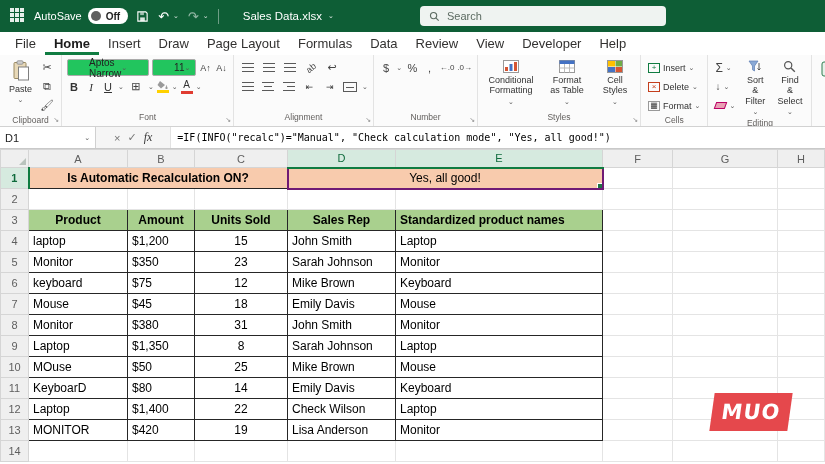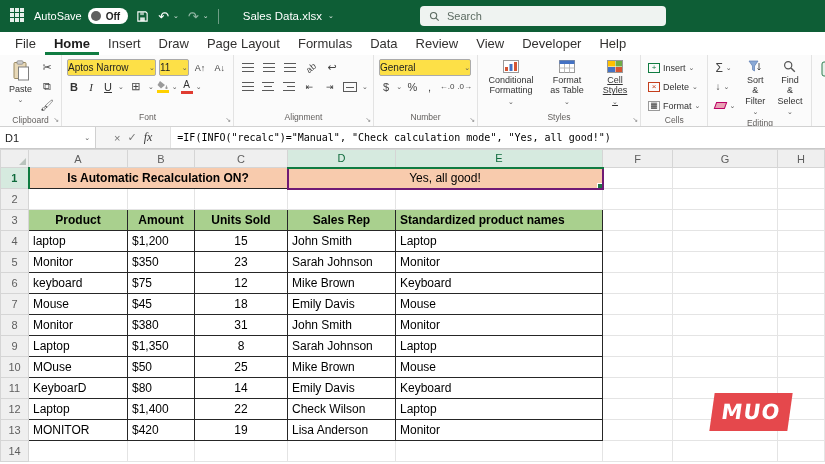--- a/index.html
+++ b/index.html
@@ -31,21 +31,21 @@
   .group{position:relative;border-right:1px solid #E3E3E3;display:flex;flex-direction:column;padding:4px 5px 0;}
   .gbody{flex:1;display:flex;align-items:flex-start;}
   .glabel{height:15px;font-size:8.5px;color:#615E5C;text-align:center;line-height:13px;}
   .launch{position:absolute;right:2px;bottom:2px;font-size:7px;color:#8a8a8a;}
   .bigbtn{display:flex;flex-direction:column;align-items:center;justify-content:flex-start;font-size:9px;color:#333;gap:2px;padding:1px 4px;}
   .bigbtn .cap{text-align:center;line-height:1.15;}
   .tinychev{font-size:7px;color:#555;}
   .mini{width:18px;height:17px;display:flex;align-items:center;justify-content:center;font-size:11px;color:#444;}
   .fontcol{display:flex;flex-direction:column;gap:2px;}
   .frow{display:flex;align-items:center;gap:3px;}
-  .combo{border:1px solid #ABABAB;background:#fde047;height:17px;font-size:10px;display:flex;align-items:center;justify-content:space-between;padding:0 0;color:#222;border-radius:2px;}
+  .combo{border:1px solid #ABABAB;background:#22c55e;height:17px;font-size:10px;display:flex;align-items:center;justify-content:space-between;padding:0 21px;color:#222;border-radius:2px;}
   .biu{font-size:11px;width:14px;text-align:center;color:#333;}
   .bold{font-weight:bold;} .ital{font-style:italic;font-family:"Liberation Serif",serif;} .und{text-decoration:underline;}
   .colorbar{display:inline-flex;flex-direction:column;align-items:center;line-height:1;font-size:10px;color:#333;}
   .colorbar .bar{width:12px;height:3px;margin-top:1px;}
   .li{width:12px;height:9px;background-repeat:no-repeat;background-image:linear-gradient(#5a5a5a 0 0),linear-gradient(#5a5a5a 0 0),linear-gradient(#5a5a5a 0 0);background-size:12px 1.2px,12px 1.2px,12px 1.2px;background-position:0 0,0 4px,0 8px;}
   .li.c{background-size:12px 1.2px,8px 1.2px,12px 1.2px;background-position:0 0,2px 4px,0 8px;}
   .li.r{background-size:12px 1.2px,8px 1.2px,12px 1.2px;background-position:0 0,4px 4px,0 8px;}
   .rot{transform:rotate(-40deg);font-size:9px;color:#444;display:inline-block;}
   .mergebox{width:14px;height:10px;border:1px solid #5a5a5a;position:relative;}
   .mergebox::after{content:"";position:absolute;left:2px;right:2px;top:4px;height:1px;background:#5a5a5a;}
@@ -243,24 +243,20 @@
             </span>
           <span class="tinychev">⌄</span>
         </div>
       </div>
       <div class="glabel" style="margin-top:auto;">Alignment</div>
       <span class="launch">↘</span>
     </div>
 
     <div class="group" style="width:104px;">
       <div class="fontcol" style="width:100%;">
-        <div class="combo" style="width:92px;">
-            <span>General</span>
-            <span class="tinychev">⌄</span>
-          </div>
         <div class="frow">
           <span class="mini">$</span>
           <span class="tinychev">⌄</span>
           <span class="mini">%</span>
           <span class="mini">,</span>
           <span class="mini" style="font-size:8px;">←.0</span>
           <span class="mini" style="font-size:8px;">.0→</span>
         </div>
       </div>
       <div class="glabel" style="margin-top:auto;">Number</div>
@@ -283,21 +279,21 @@
           <svg width="16" height="13" viewBox="0 0 16 13">
               <rect x=".5" y=".5" width="15" height="12" fill="#fff" stroke="#999"></rect>
               <rect x=".5" y=".5" width="15" height="3.5" fill="#4472C4"></rect>
               <line x1=".5" y1="8" x2="15.5" y2="8" stroke="#bbb"></line>
               <line x1="5.5" y1="4" x2="5.5" y2="12.5" stroke="#bbb"></line>
               <line x1="10.5" y1="4" x2="10.5" y2="12.5" stroke="#bbb"></line>
             </svg>
           <span class="cap">Format as Table</span>
           <span class="tinychev">⌄</span>
         </div>
-        <div class="bigbtn" style="width:40px;text-decoration:underline;">
+        <div class="bigbtn" style="width:40px;">
           <svg width="16" height="13" viewBox="0 0 16 13">
               <rect x=".5" y=".5" width="15" height="12" fill="#fff" stroke="#999"></rect>
               <rect x="1" y="1" width="7" height="5.5" fill="#FFC000"></rect>
               <rect x="8.5" y="1" width="6.5" height="5.5" fill="#70AD47"></rect>
               <rect x="1" y="7" width="7" height="5" fill="#4472C4"></rect>
               <rect x="8.5" y="7" width="6.5" height="5" fill="#D65532"></rect>
             </svg>
           <span class="cap">Cell Styles</span>
           <span class="tinychev">⌄</span>
         </div>

